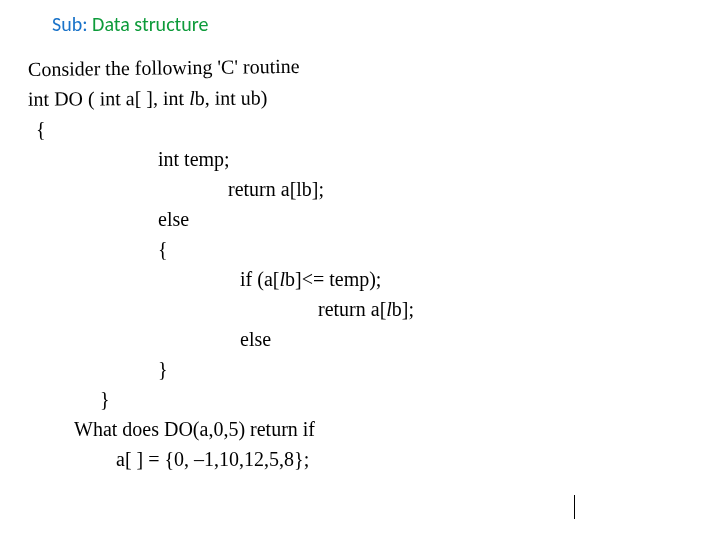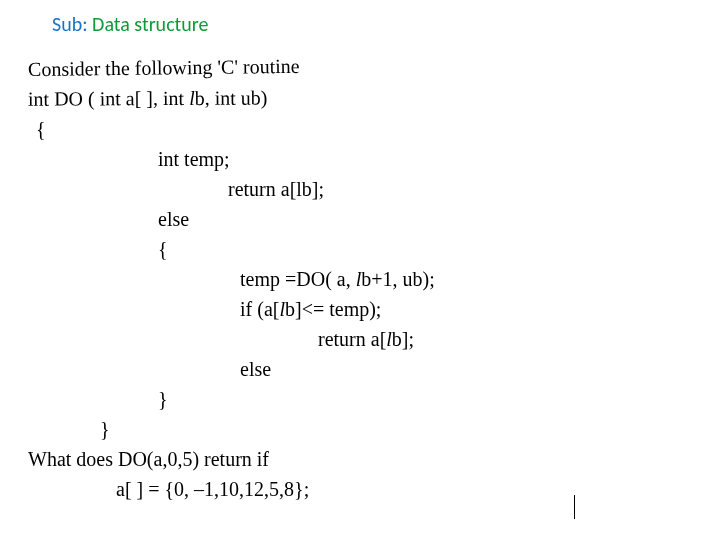--- a/index.html
+++ b/index.html
@@ -53,20 +53,21 @@
     .indent3 {
       margin-left: 200px;
     }
     .indent4 {
       margin-left: 212px;
     }
     .indent5 {
       margin-left: 290px;
     }
     .question {
+      margin-left: 46px;
       margin-top: 0px;
     }
     .array-line {
       margin-left: 88px;
     }
     .cursor {
       position: absolute;
       right: 150px;
       bottom: 28px;
       width: 1.5px;
@@ -86,23 +87,20 @@
   <div class="line1">Consider the following 'C' routine</div>
   <div class="line2">
     int DO ( int a[ ], int <span class="italic">l</span>b, int ub)
   </div>
   <div class="indent1">{</div>
   <div class="indent2">int temp;</div>
   <div class="indent3">return a[lb];</div>
   <div class="indent2">else</div>
   <div class="indent2">{</div>
   <div class="indent4">
-    temp =DO( a, <span class="italic">l</span>b+1, ub);
-  </div>
-  <div class="indent4">
     if (a[<span class="italic">l</span>b]&lt;= temp);
   </div>
   <div class="indent5">
     return a[<span class="italic">l</span>b];
   </div>
   <div class="indent4">else</div>
   <div class="indent2">}</div>
   <div style="margin-left: 72px;">}</div>
   <div class="question">What does DO(a,0,5) return if</div>
   <div class="array-line">a[ ] = {0, –1,10,12,5,8};</div>

